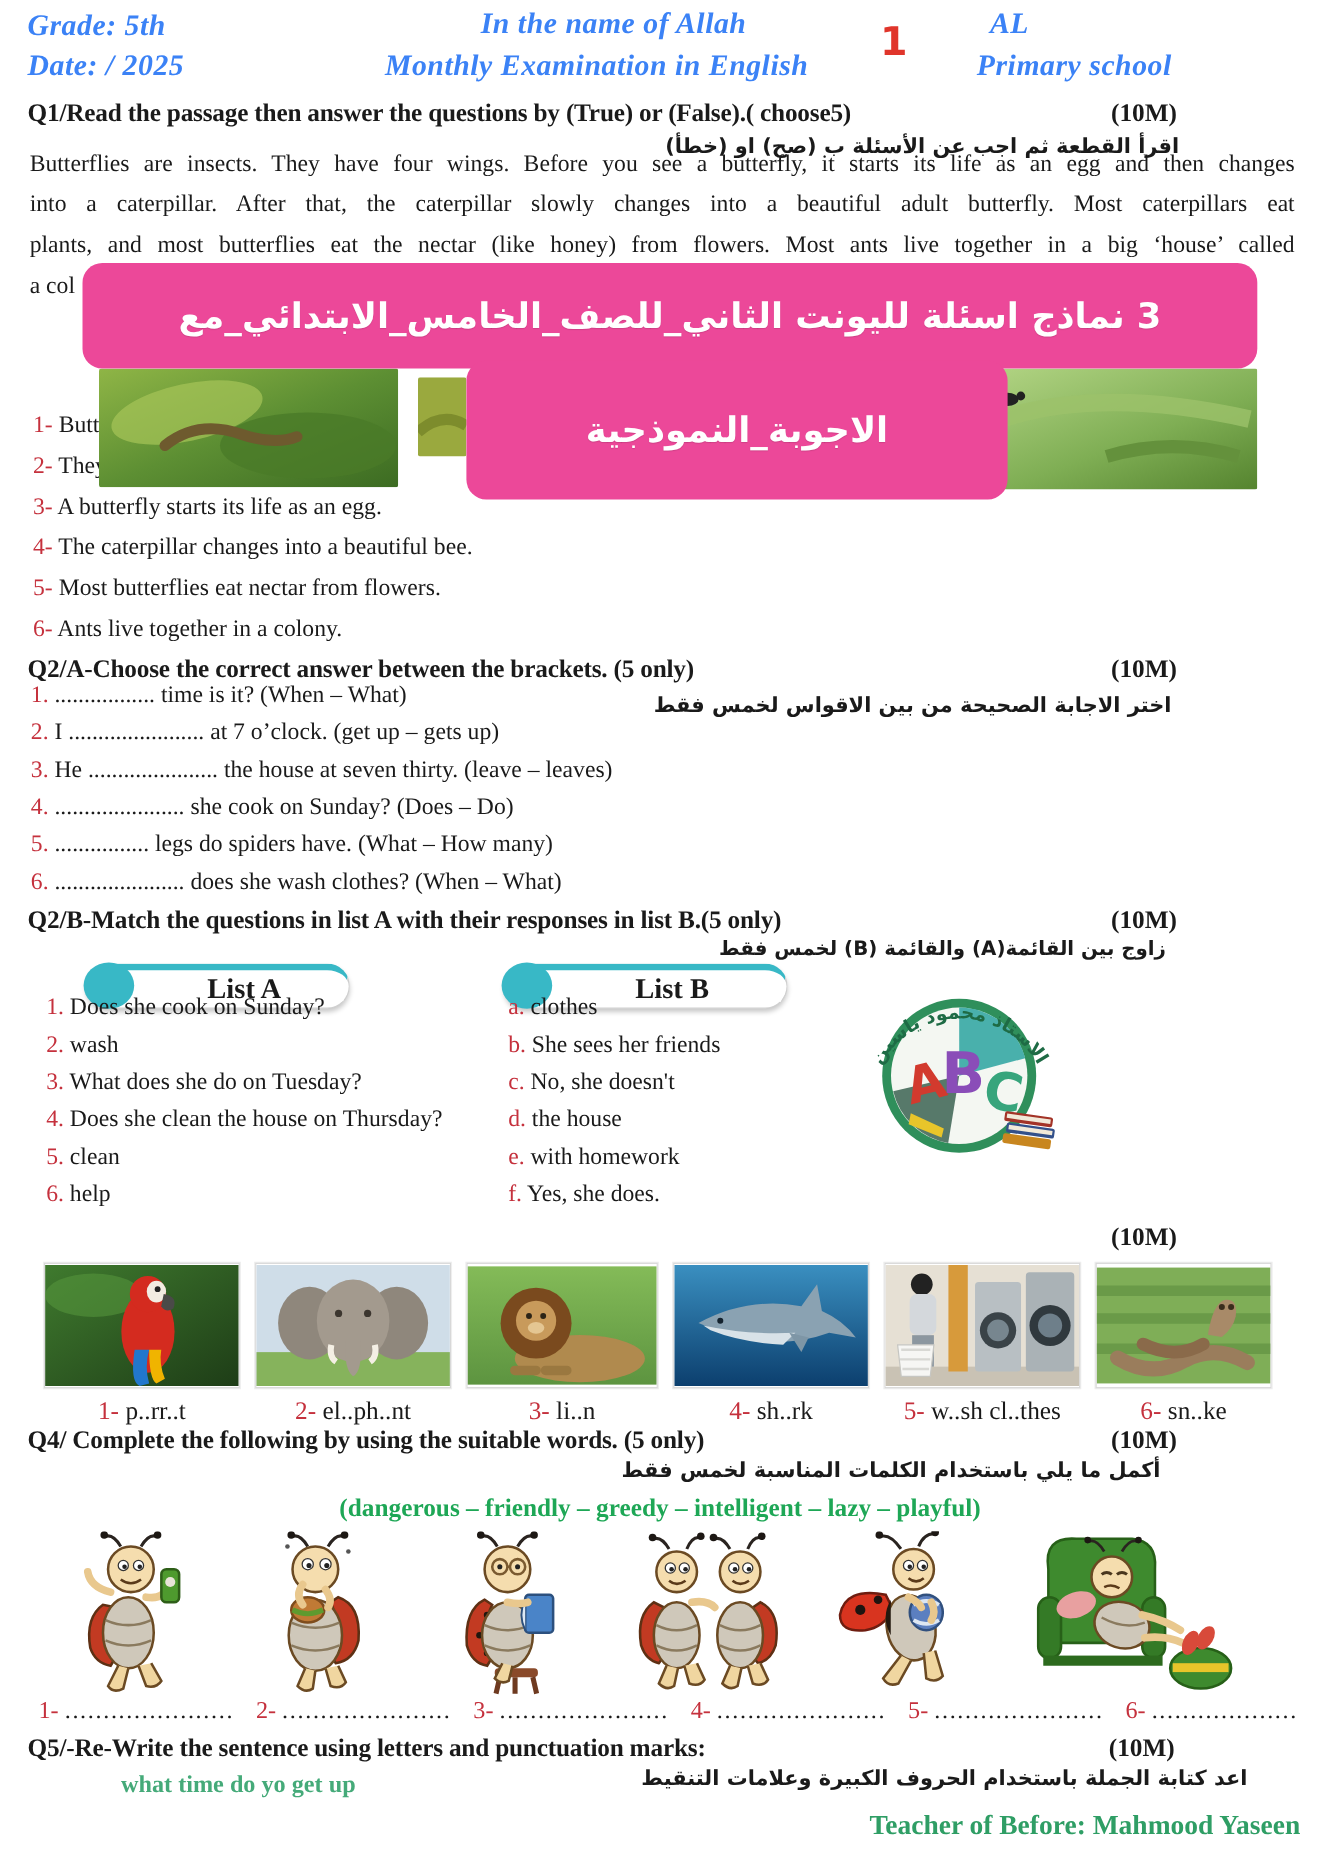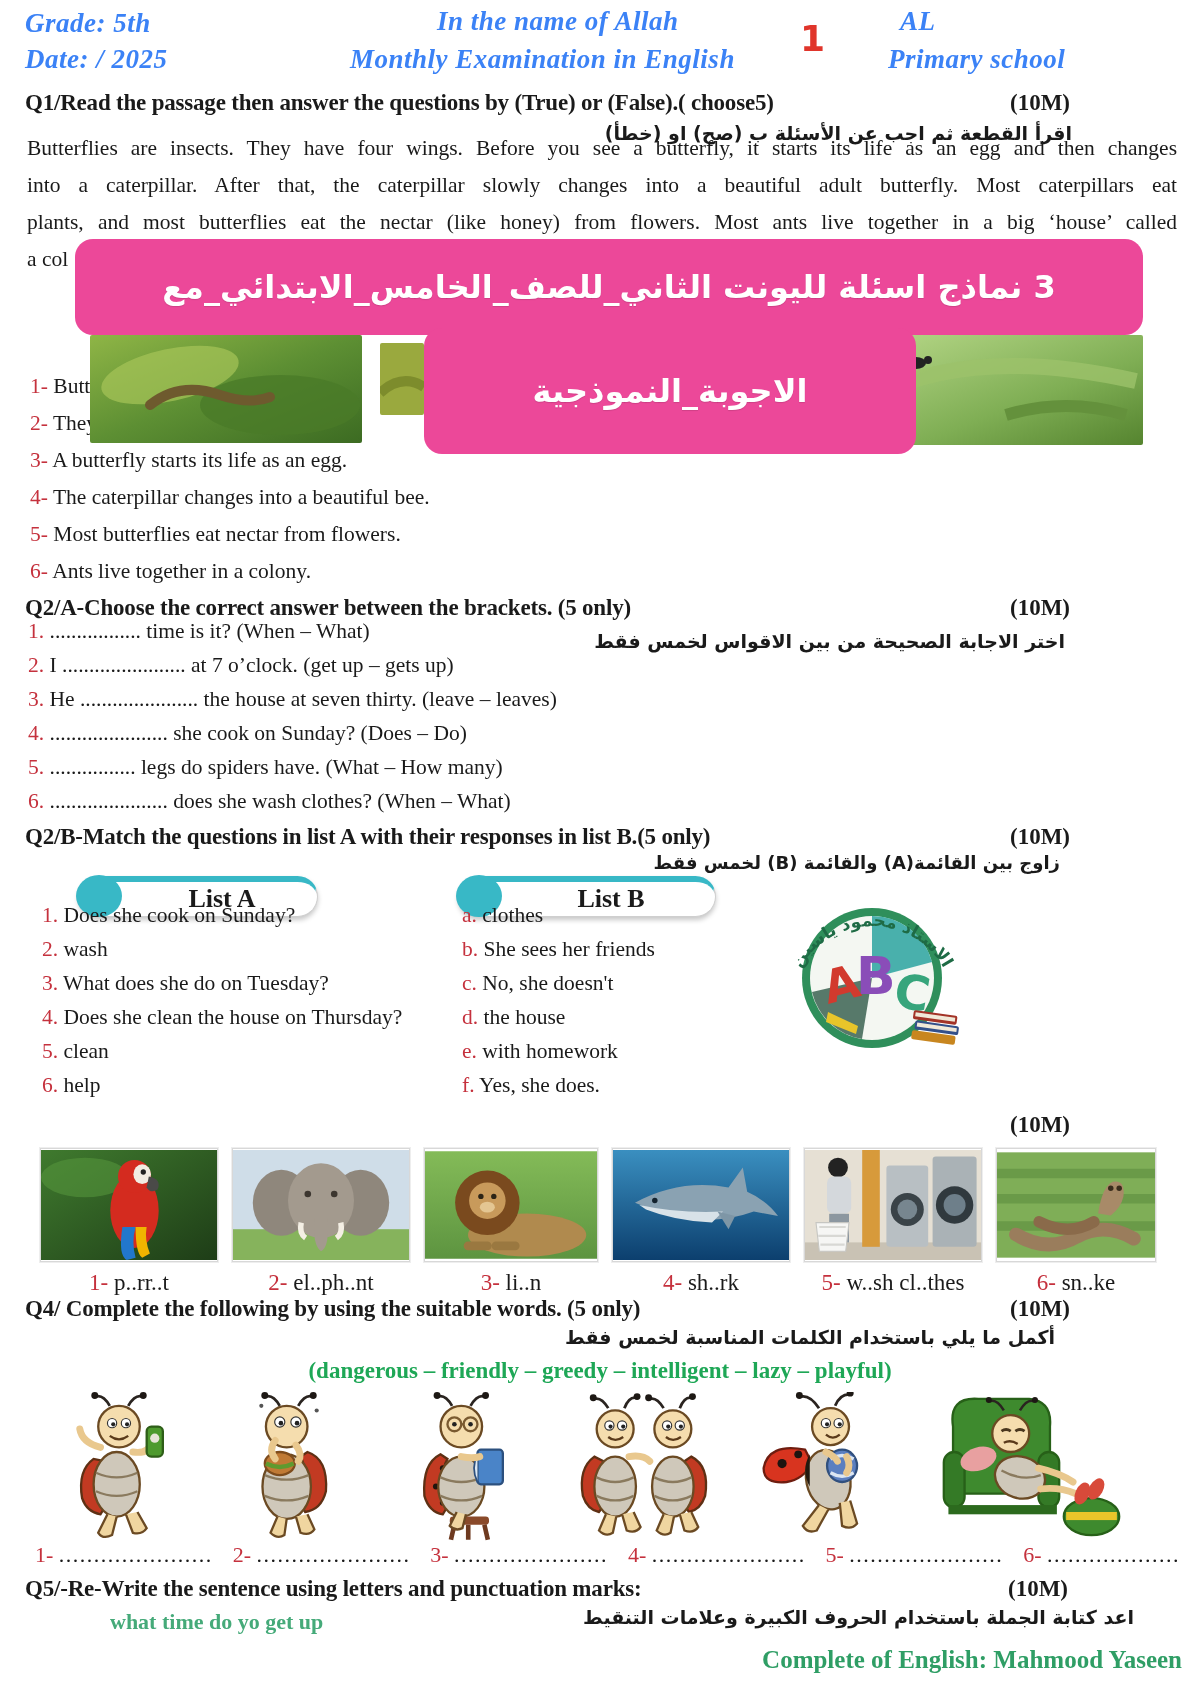--- a/index.html
+++ b/index.html
@@ -442,15 +442,15 @@
     <span class="slot"><span class="redno">4-</span> <span class="dots">......................</span></span>
     <span class="slot"><span class="redno">5-</span> <span class="dots">......................</span></span>
     <span class="slot"><span class="redno">6-</span> <span class="dots">...................</span></span>
   </div>
 
   <div class="abs qtitle" style="left:25px;top:1576px;">Q5/-Re-Write the sentence using letters and punctuation marks:</div>
   <div class="abs marks" style="right:132px;top:1576px;">(10M)</div>
   <div class="abs greentext" style="left:66px;top:1609px;margin-left:44px;">what time do yo get up</div>
   <div class="abs ar" style="right:66px;top:1606px;">اعد كتابة الجملة باستخدام الحروف الكبيرة وعلامات التنقيط</div>
 
-  <div class="abs teacher" style="right:18px;top:1646px;">Complete of English: Mahmood Yaseen</div>
+  <div class="abs teacher" style="right:18px;top:1646px;">Teacher of Before: Mahmood Yaseen</div>
 
 </div>
 
 </body></html>

